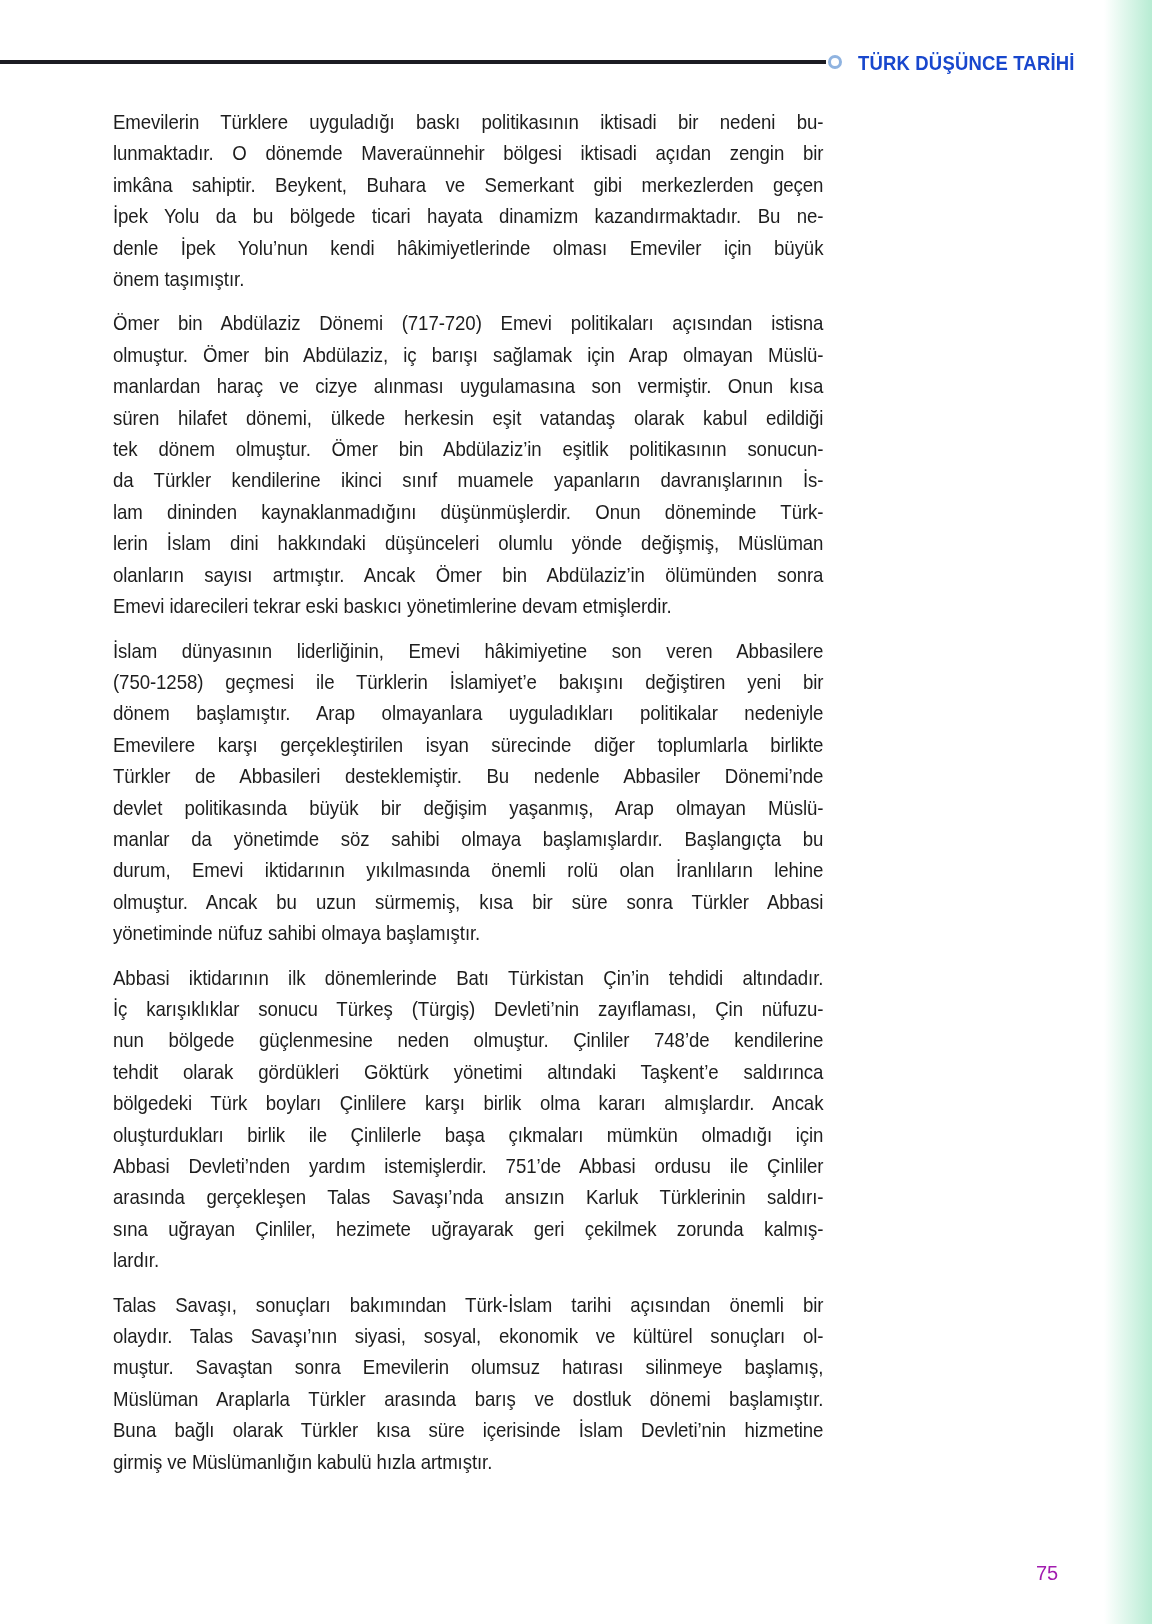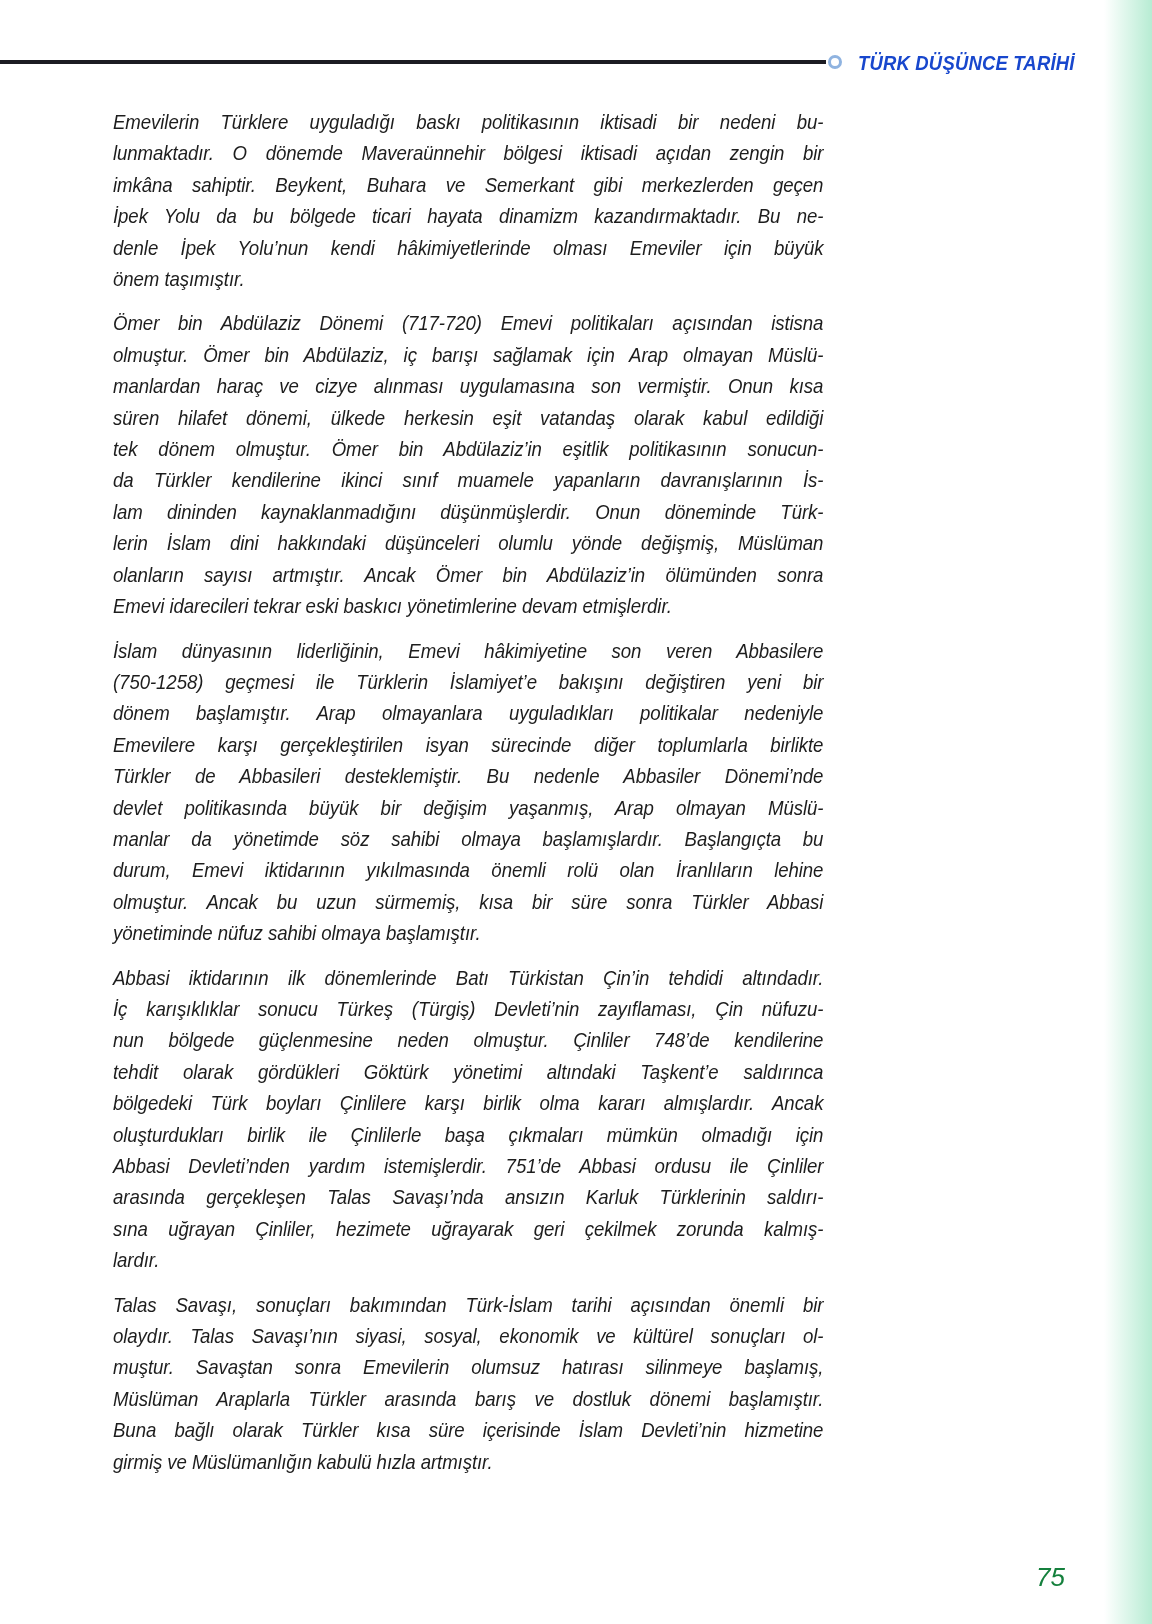--- a/index.html
+++ b/index.html
@@ -3,21 +3,21 @@
 <meta charset="utf-8">
 <style>
   html, body { margin: 0; padding: 0; }
   body {
     width: 1152px; height: 1624px;
     background: #ffffff;
     font-family: "Liberation Sans", sans-serif;
     position: relative;
     overflow: hidden;
   }
-  .page { position: absolute; inset: 0; font-style: italic; }
+  .page { position: absolute; inset: 0; }
 
   
   .edge-gradient {
     position: absolute; top: 0; right: 0;
     width: 48px; height: 100%;
     background: linear-gradient(to right, rgba(180,235,209,0) 0%, #b7ecd3 100%);
     pointer-events: none;
   }
 
   
@@ -61,22 +61,22 @@
     text-align: justify;
     text-align-last: justify;
     white-space: nowrap;
   }
   .line.last {
     text-align-last: left;
   }
 
   .page-number {
     position: absolute; left: 1036px; top: 1562px;
-    font-size: 26px;
-    color: #15803d;
+    font-size: 20px;
+    color: #a21caf;
     letter-spacing: 0;
   }
 </style>
 </head>
 <body>
 
 <div class="page">
 
   <div class="edge-gradient"></div>
 

